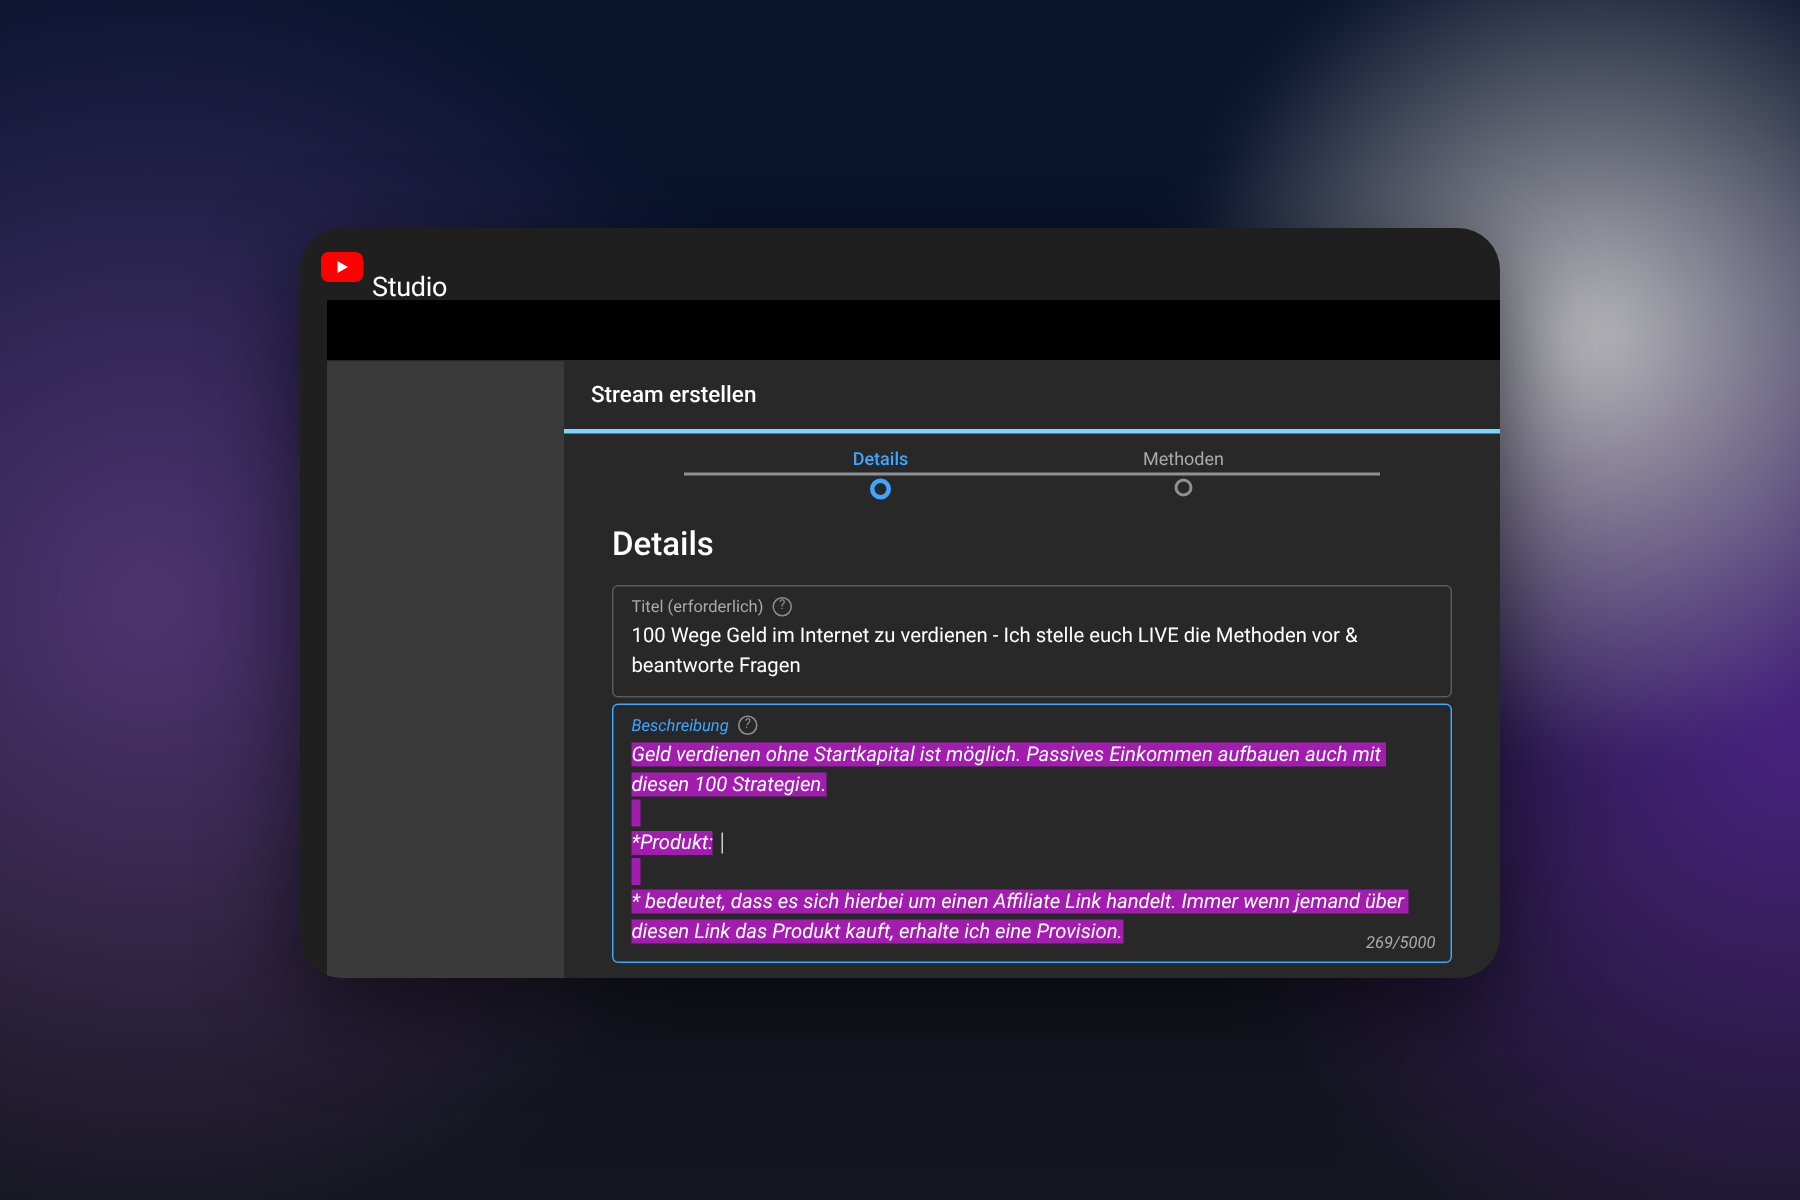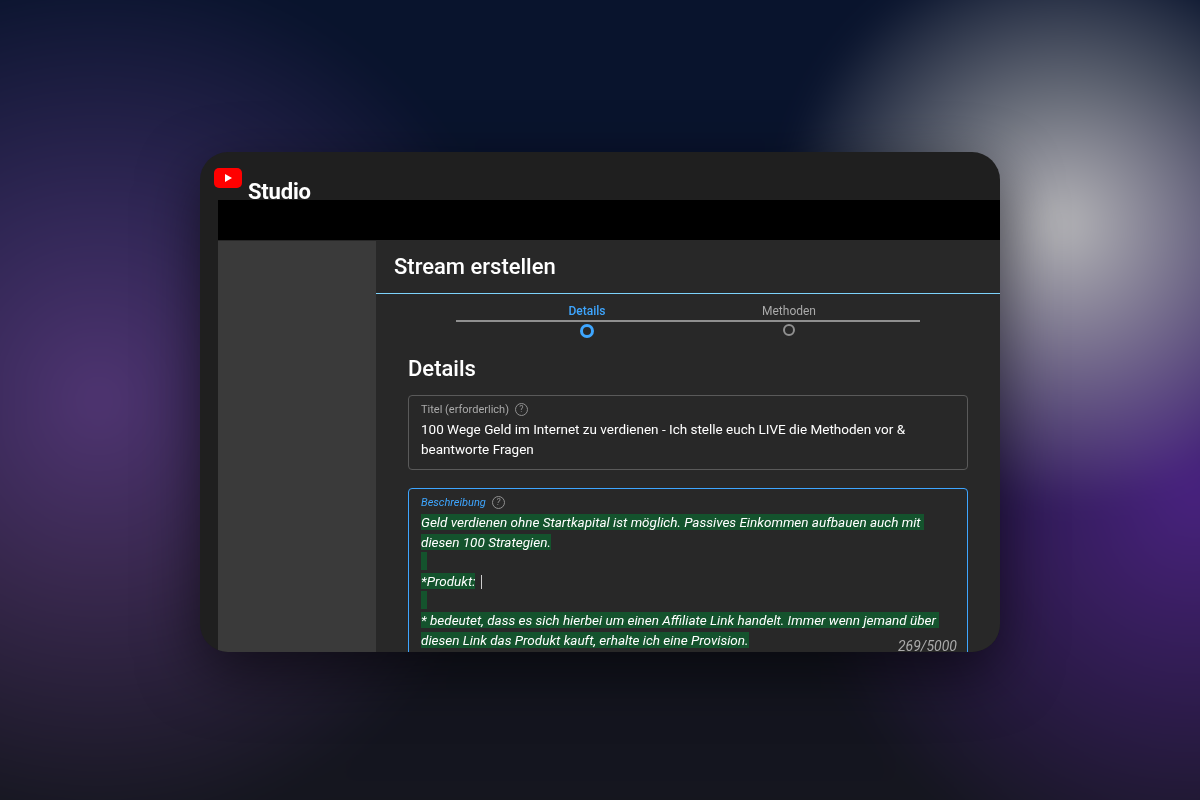--- a/index.html
+++ b/index.html
@@ -40,21 +40,21 @@
     height: 48px;
   }
   .yt-logo {
     display: flex; align-items: center; gap: 6px;
   }
   .yt-play {
     width: 28px; height: 20px; background: #ff0000; border-radius: 5px;
     display:flex; align-items:center; justify-content:center;
   }
   .yt-play svg { display:block; }
-  .studio-text { font-weight: 700; font-size: 22px; letter-spacing: -0.2px; margin-top: 26px; }
+  .studio-text { font-weight: 400; font-size: 18px; letter-spacing: -0.2px; margin-top: 26px; }
 
   .body-area {
     position: absolute; left: 18px; right: 0; top: 48px; bottom: 0;
     display: flex;
   }
   .left-placeholder {
     width: 158px;
     background: #3a3a3a;
     margin-top: 40px; 
     border-top: 1px solid rgba(0,0,0,0.3);
@@ -64,22 +64,22 @@
     display: flex; flex-direction: column;
   }
   .dialog {
     margin-top: 40px;
     background: #282828;
     flex: 1;
     display:flex; flex-direction:column;
   }
   .dialog-header {
     padding: 14px 18px;
-    font-size: 22px; font-weight: 500;
-    border-bottom: 1px solid #7dd3fc;
+    font-size: 15px; font-weight: 500;
+    border-bottom: 3px solid #7dd3fc;
   }
 
   .stepper-row {
     display:flex; justify-content: space-around; align-items: flex-start;
     padding: 10px 50px 0 50px;
     font-size: 12px;
   }
   .step { display:flex; flex-direction:column; align-items:center; gap:6px; position: relative; flex:1; }
   .step-label { color: #aaa; }
   .step.active .step-label { color: #3ea6ff; font-weight: 500; }
@@ -101,42 +101,42 @@
   }
   .section-title {
     font-size: 22px; font-weight: 500; margin: 4px 0 14px 0;
   }
 
   .field {
     border: 1px solid #5a5a5a;
     border-radius: 4px;
     padding: 7px 12px 10px 12px;
     background: transparent;
-    margin-bottom: 18px;
+    margin-bottom: 4px;
     position: relative;
   }
   .field.focused { border-color: #3ea6ff; font-style: italic; }
   .field-label-row { display:flex; align-items:center; gap:6px; margin-bottom: 4px; }
   .field-label { font-size: 11px; color: #aaa; }
   .field.focused .field-label { color: #3ea6ff; }
   .help-icon {
     width: 13px; height:13px; border-radius:50%;
     border:1px solid #909090; color:#909090;
     display:flex; align-items:center; justify-content:center;
     font-size:9px; line-height:1;
   }
   .text-value {
     font-size: 13.5px; color: #fff; line-height: 1.45;
     white-space: pre-wrap;
   }
-  .selected-inline { background:#14532d; }
+  .selected-inline { background:#a21caf; }
   .desc-field { min-height: 150px; position: relative; }
   .char-count {
     position:absolute; right:10px; bottom:6px;
-    font-size:14px; color:#aaa;
+    font-size:11px; color:#aaa;
   }
   .cursor {
     display:inline-block; width:1px; height:14px; background:#ccc;
     vertical-align: middle; margin-left:6px;
     animation: blink 1s step-end infinite;
   }
   @keyframes blink { 50% { opacity: 0; } }
 
 </style>
 </head>

